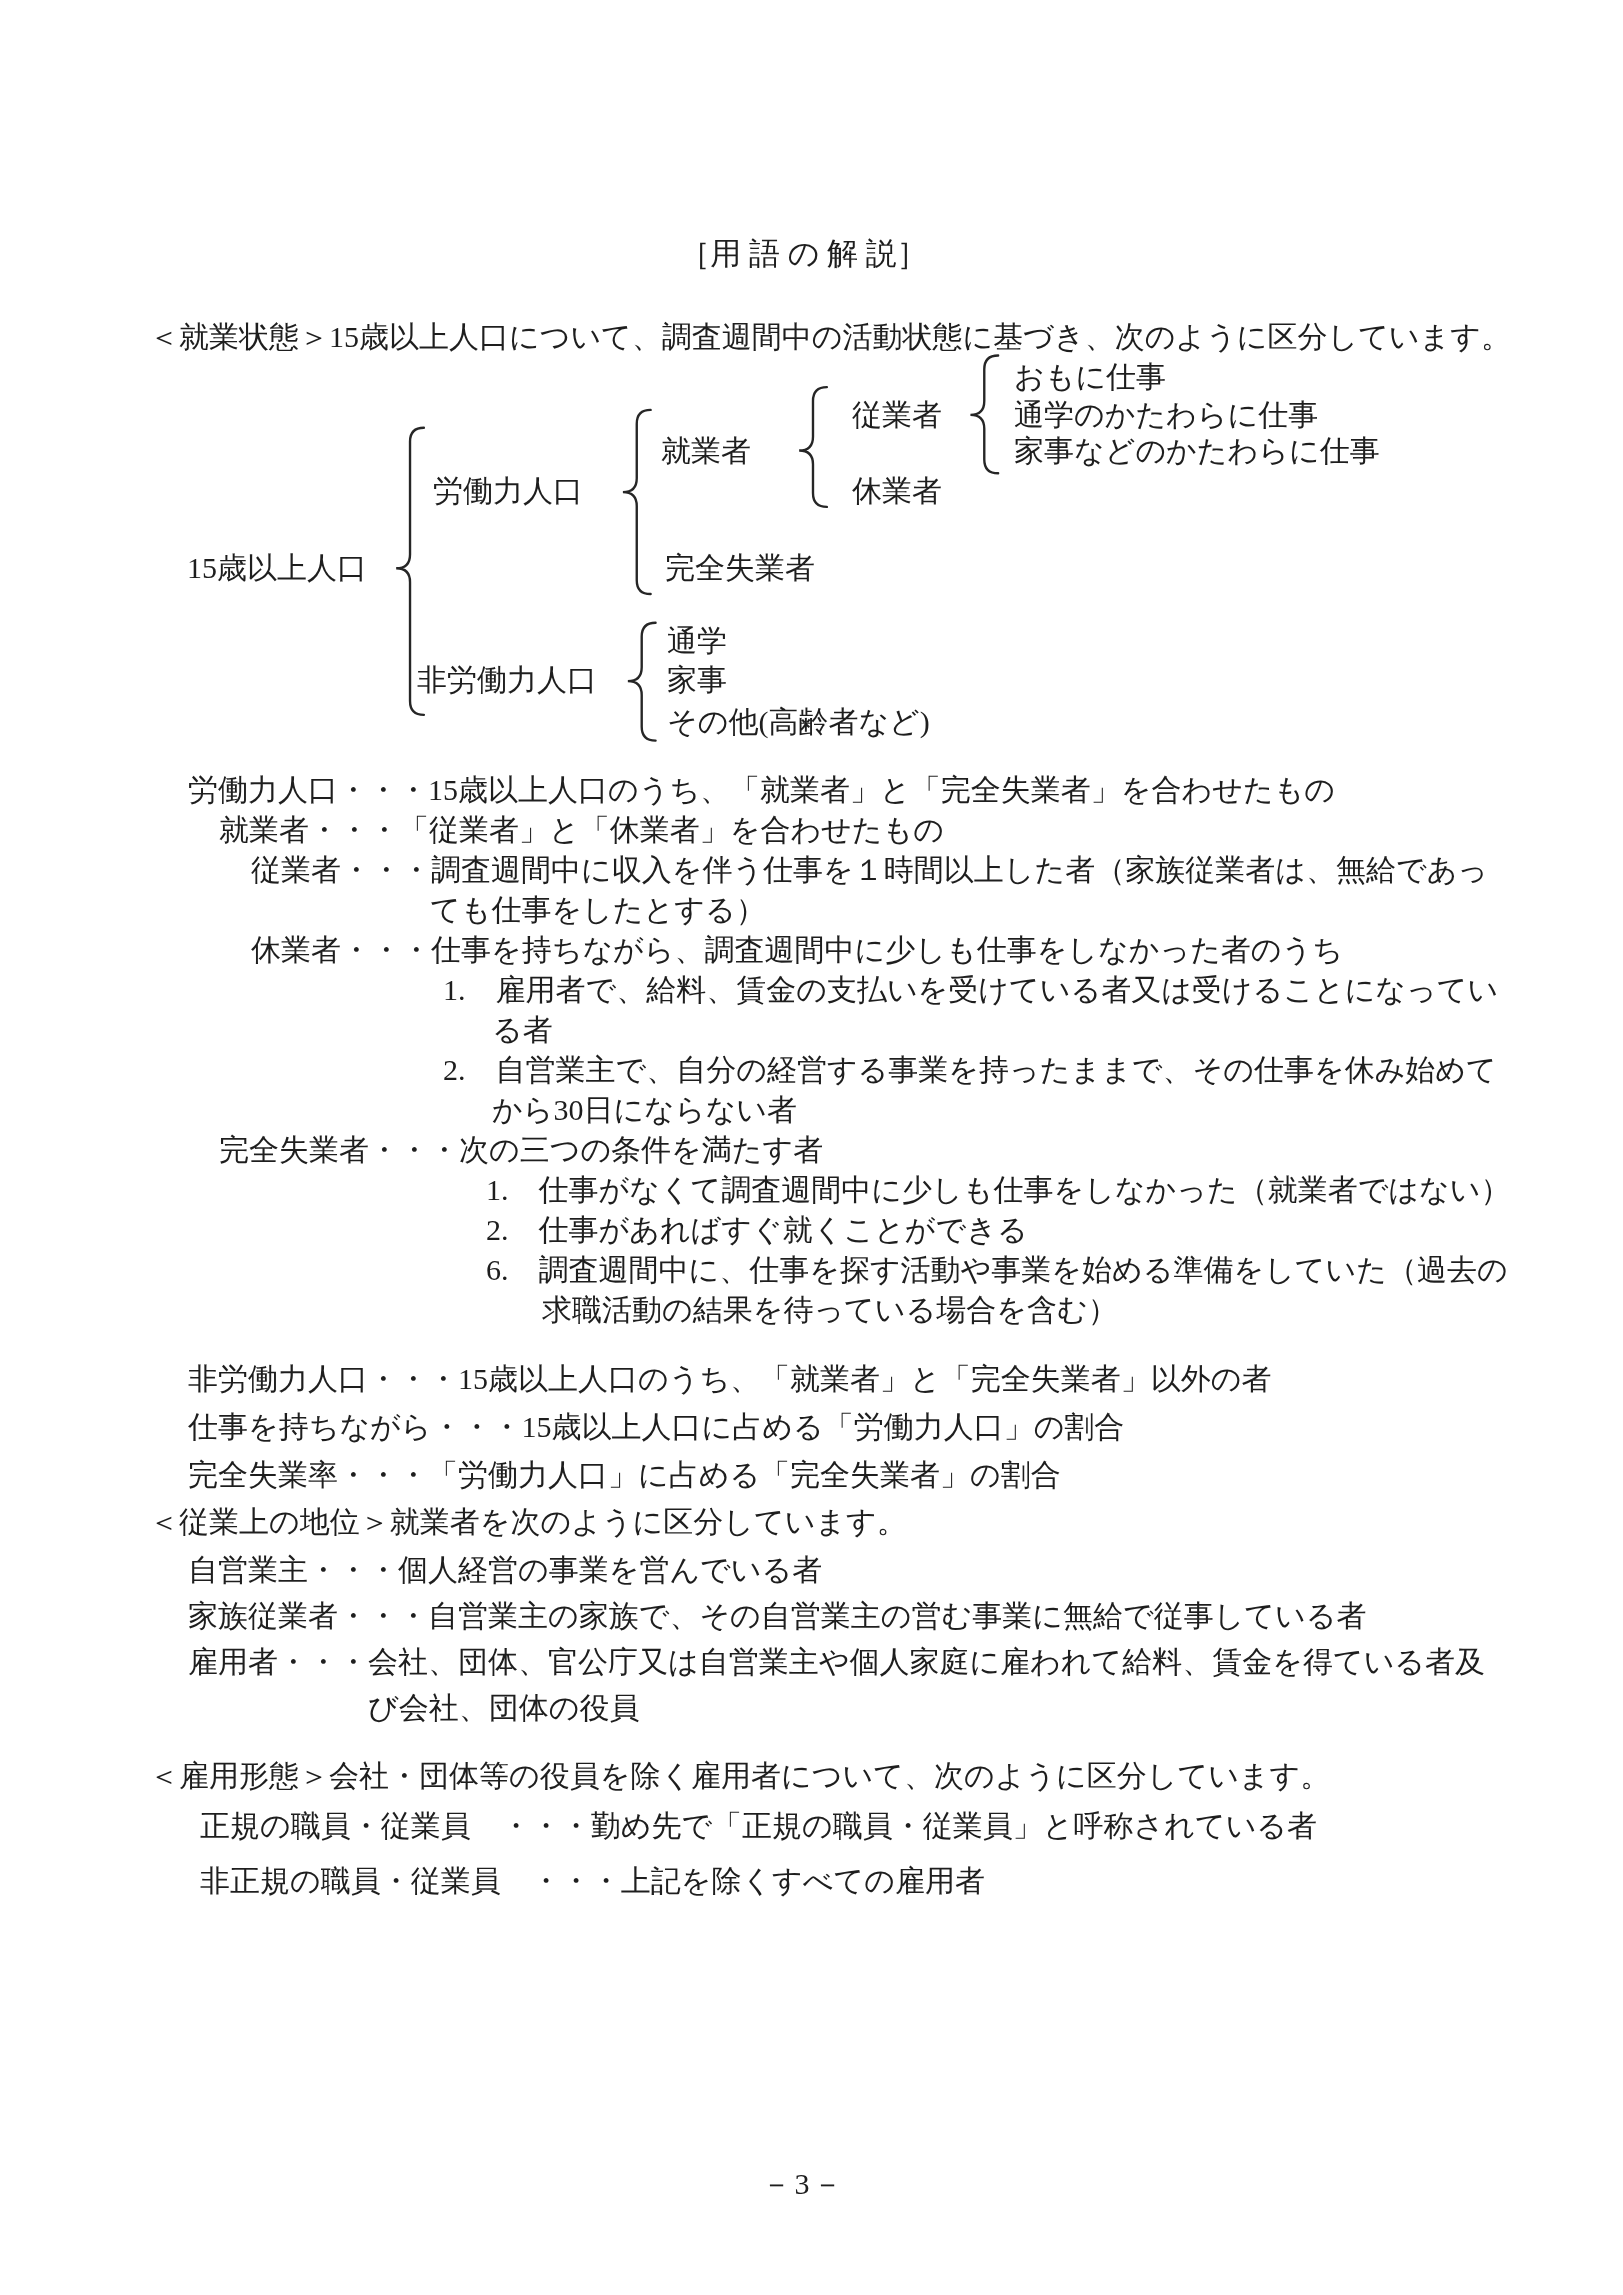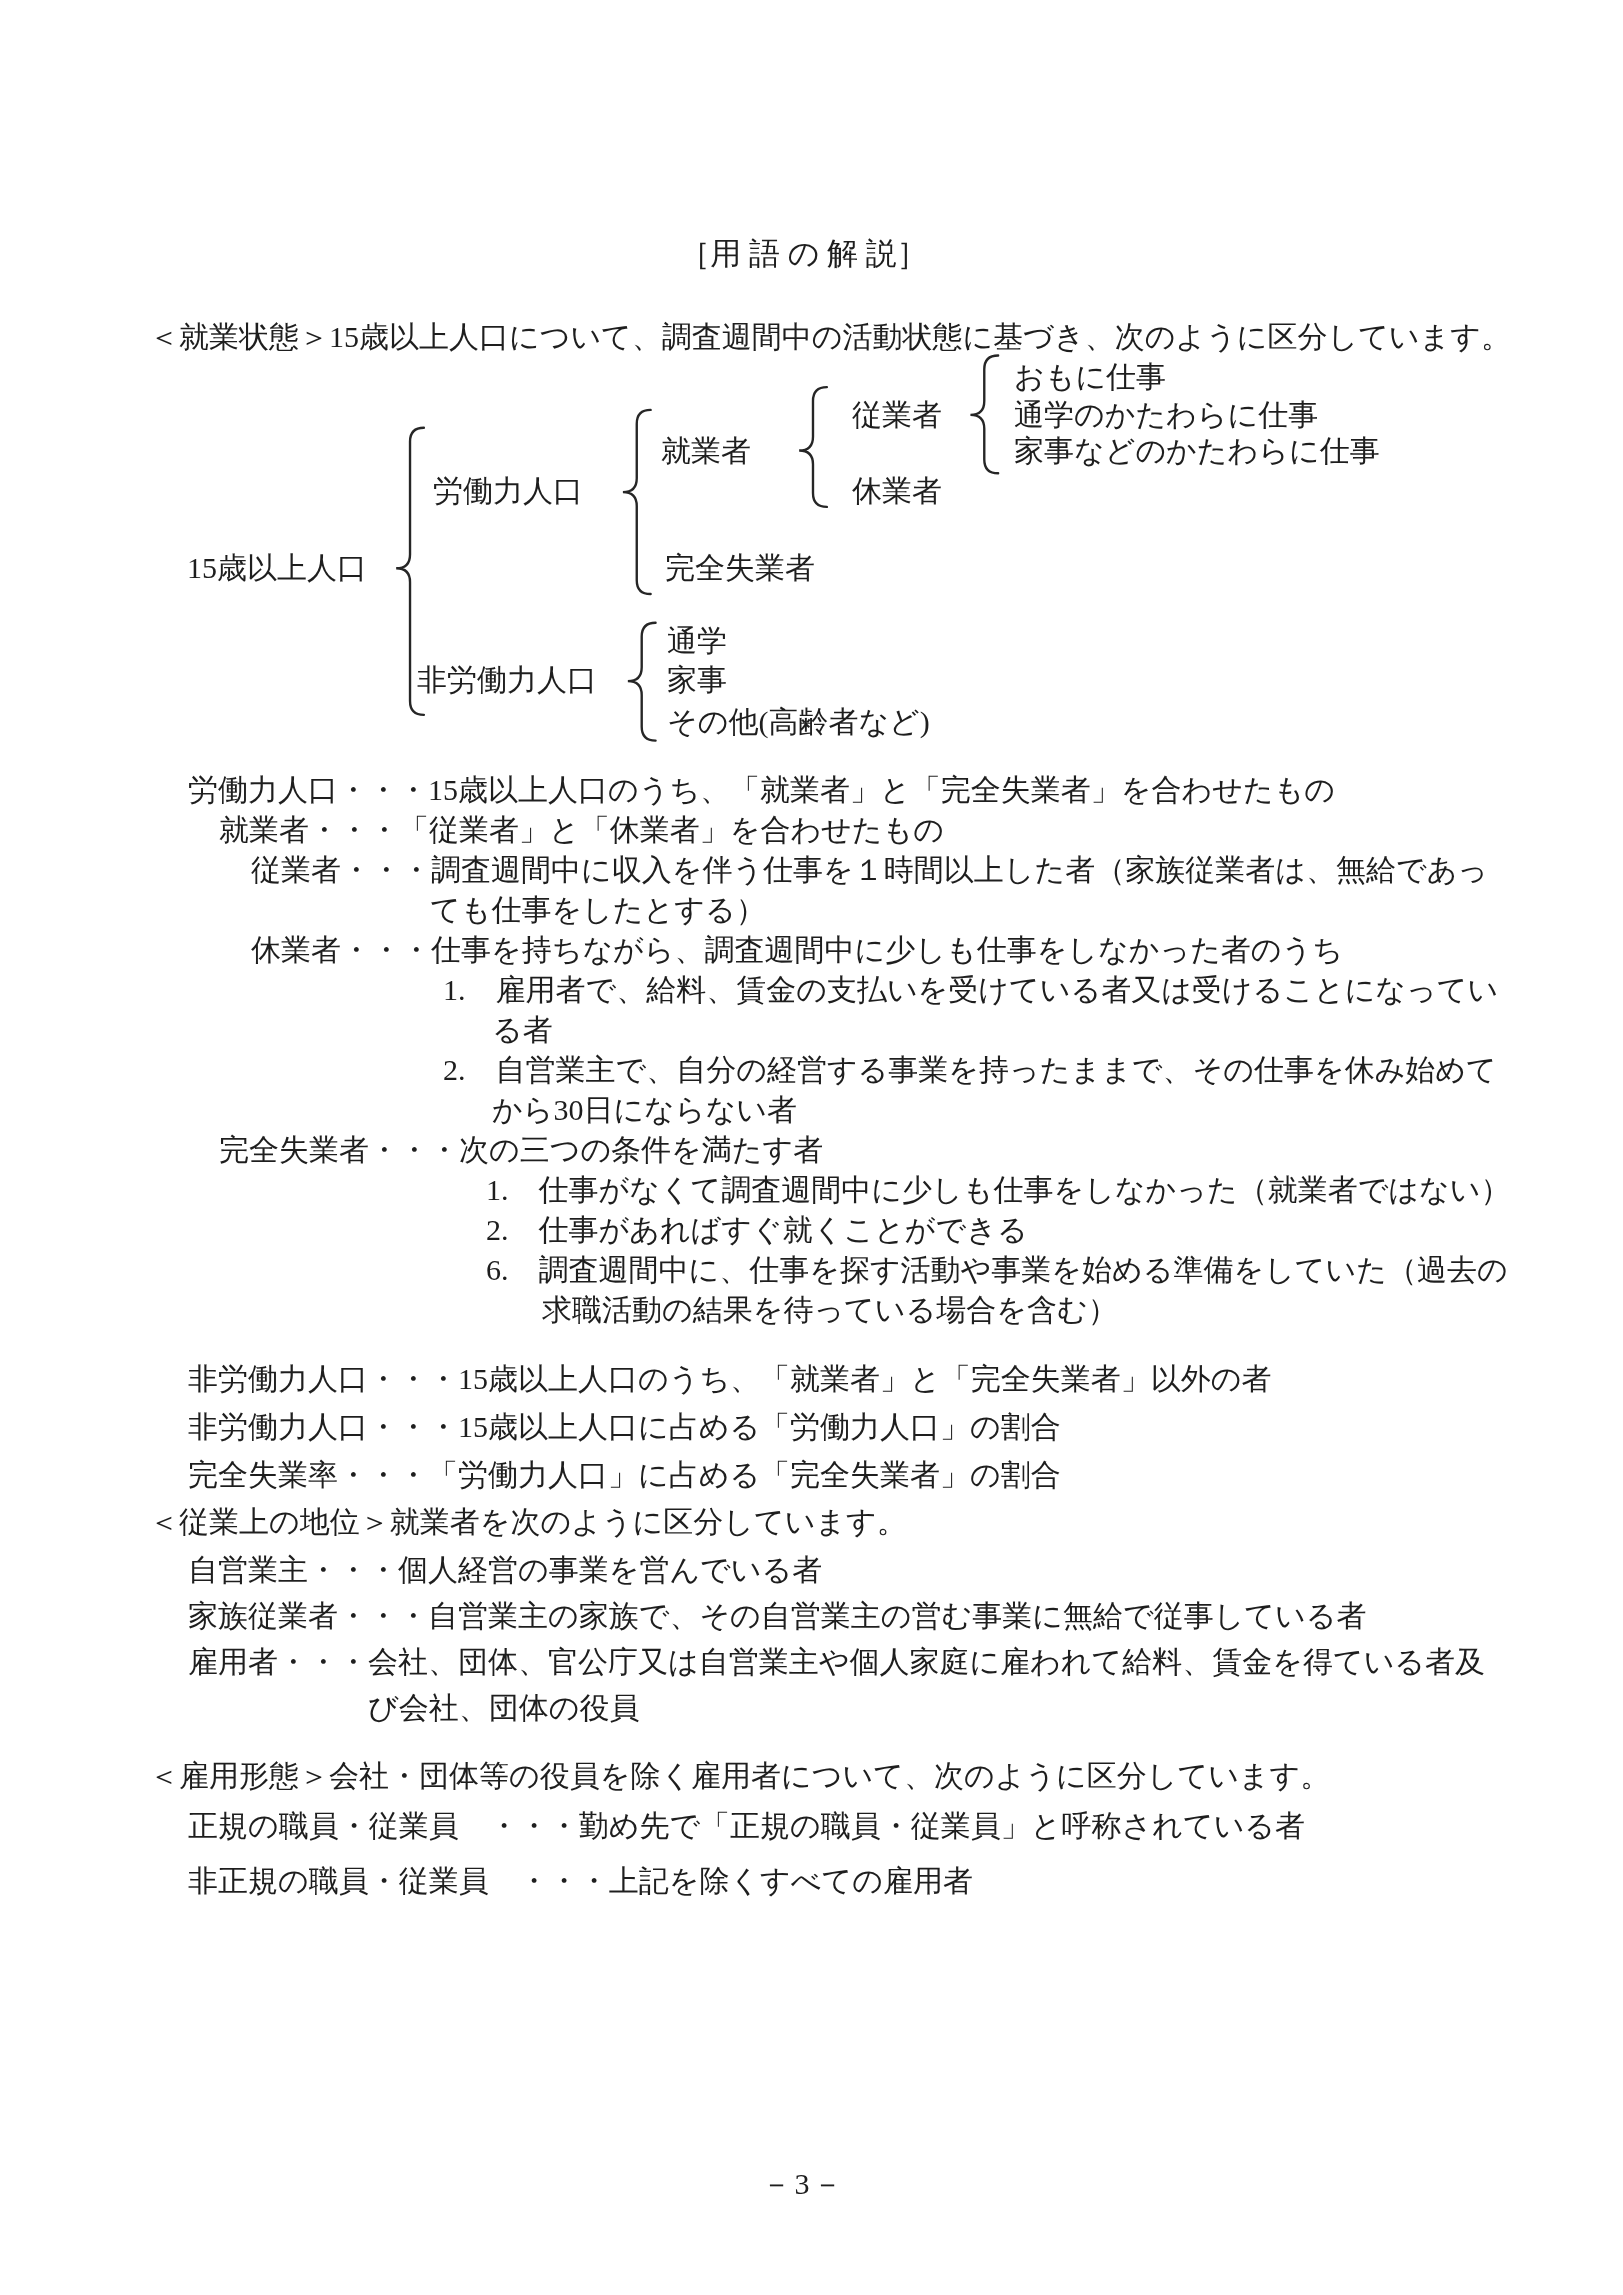--- a/index.html
+++ b/index.html
@@ -9,21 +9,21 @@
     font-size:30px; color:#1e1e1e; overflow:hidden;
   }
   .abs{position:absolute; left:0; right:0;}
   .line{white-space:nowrap;}
   .title{top:234px; text-align:center; font-size:31px; height:40px; line-height:40px;}
   .pageno{top:2164px; text-align:center; height:40px; line-height:40px; letter-spacing:3px;}
   .hdr{height:40px; line-height:40px;}
   .lh40 .line{height:40px; line-height:40px;}
   .lh48 .line{height:48px; line-height:48px;font-family:Liberation Serif, serif;}
   .lh38 .line{height:38px; line-height:38px;margin-top:8px;}
-  .lh56 .line{height:55px; line-height:55px;}
+  .lh56 .line{height:55px; line-height:55px;margin-left:12px;}
   .ind-a{padding-left:149px}
   .ind-b{padding-left:188px}
   .ind-c{padding-left:219px}
   .ind-d{padding-left:251px}
   .ind-e{padding-left:368px}
   .ind-f{padding-left:430px}
   .ind-g{padding-left:443px}
   .ind-h{padding-left:492px}
   .ind-i{padding-left:486px}
   .ind-j{padding-left:542px}
@@ -74,21 +74,21 @@
       <div class="line ind-h">から30日にならない者</div>
       <div class="line ind-c">完全失業者・・・次の三つの条件を満たす者</div>
       <div class="line ind-i">1.　仕事がなくて調査週間中に少しも仕事をしなかった（就業者ではない）</div>
       <div class="line ind-i">2.　仕事があればすぐ就くことができる</div>
       <div class="line ind-i">6.　調査週間中に、仕事を探す活動や事業を始める準備をしていた（過去の</div>
       <div class="line ind-j">求職活動の結果を待っている場合を含む）</div>
     </div>
 
   <div class="abs lh48" style="top:1355px">
       <div class="line ind-b">非労働力人口・・・15歳以上人口のうち、「就業者」と「完全失業者」以外の者</div>
-      <div class="line ind-b">非労働力人口・・・15歳以上人口に占める「労働力人口」の割合</div>
+      <div class="line ind-b">仕事を持ちながら・・・15歳以上人口に占める「労働力人口」の割合</div>
       <div class="line ind-b">完全失業率・・・「労働力人口」に占める「完全失業者」の割合</div>
     </div>
 
   <div class="abs line hdr ind-a" style="top:1502px">＜従業上の地位＞就業者を次のように区分しています。</div>
   <div class="abs lh38" style="top:1543px">
       <div class="line ind-b">自営業主・・・個人経営の事業を営んでいる者</div>
       <div class="line ind-b">家族従業者・・・自営業主の家族で、その自営業主の営む事業に無給で従事している者</div>
       <div class="line ind-b">雇用者・・・会社、団体、官公庁又は自営業主や個人家庭に雇われて給料、賃金を得ている者及</div>
       <div class="line ind-e">び会社、団体の役員</div>
     </div>

